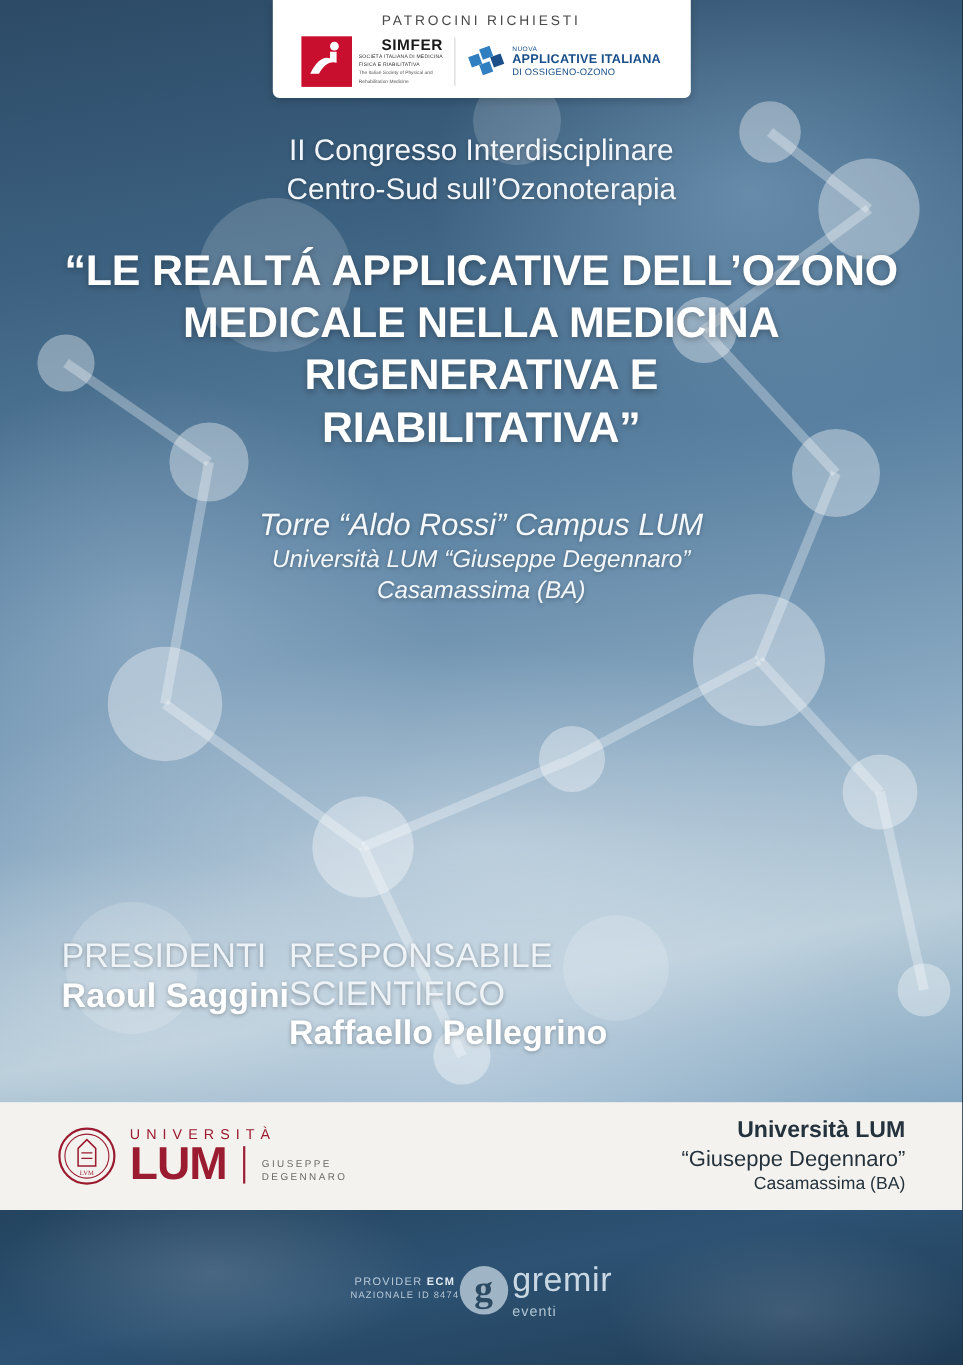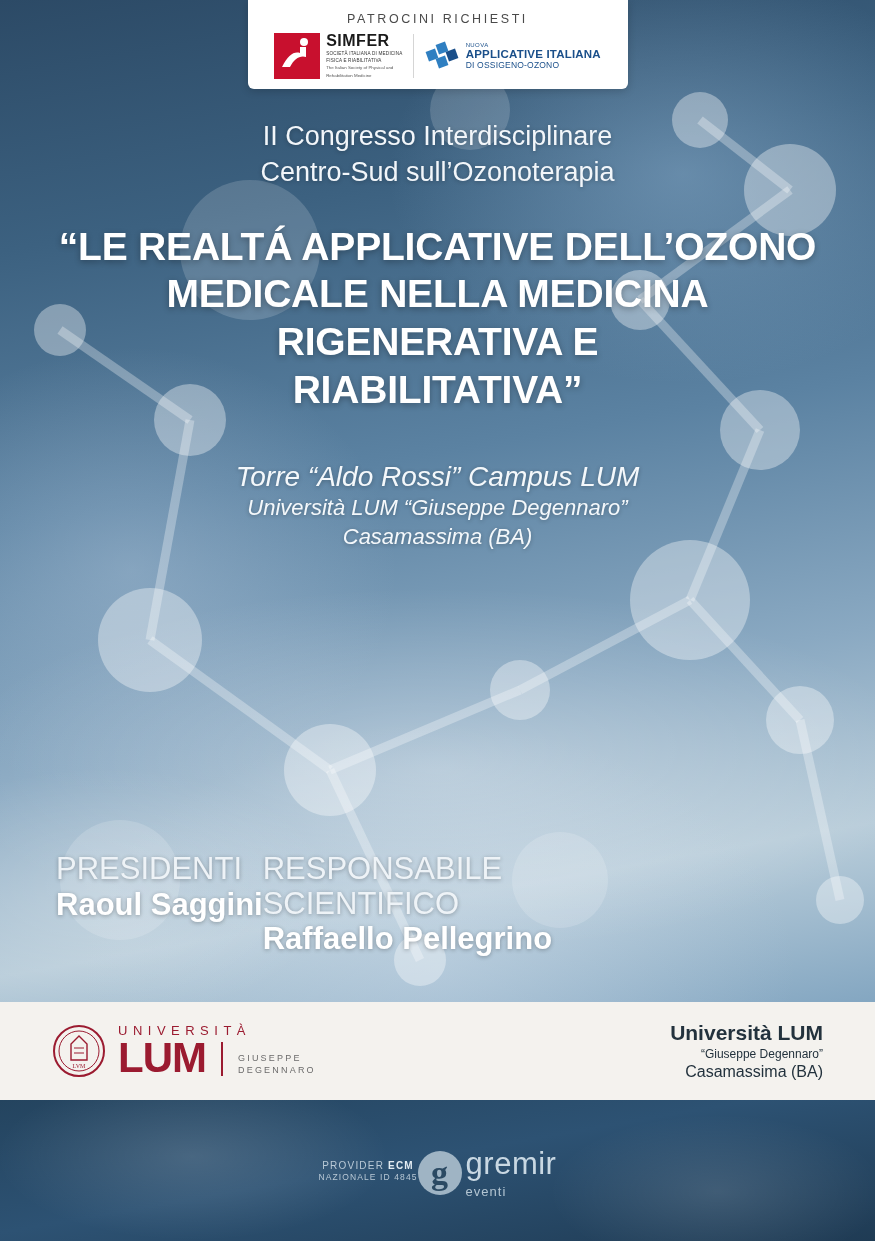--- a/index.html
+++ b/index.html
@@ -45,21 +45,21 @@
   }
   .logos-row { display: flex; align-items: center; justify-content: center; gap: 10px; }
   .simfer { display: flex; align-items: flex-start; gap: 6px; text-align: left; }
   .simfer-mark {
     width: 46px; height: 46px; background: #c8102e; position: relative; flex: 0 0 auto;
   }
   .simfer-mark .glyph {
     position: absolute; inset: 0; color: #fff; font-size: 30px; line-height: 46px; text-align: center;
   }
   .simfer-txt { line-height: 1.05; }
-  .simfer-name { font-size: 16px; font-weight: 700; color: #c8102e; letter-spacing: .5px; }
+  .simfer-name { font-size: 14px; font-weight: 700; color: #c8102e; letter-spacing: .5px; text-align: right; }
   .simfer-name span { color: #1a1a1a; }
   .simfer-sub { font-size: 4.6px; color: #333; letter-spacing: .2px; margin-top: 2px; }
   .simfer-sub2 { font-size: 4.4px; color: #555; margin-top: 3px; }
   .divider-v { width: 1px; height: 44px; background: #d5d5d5; }
   .fio { display: flex; align-items: center; gap: 6px; }
   .fio-mark { width: 36px; height: 36px; position: relative; flex: 0 0 auto; }
   .fio-txt { line-height: 1.08; text-align: left; }
   .fio-l1 { font-size: 6px; color: #1a4f8a; letter-spacing: .4px; }
   .fio-l2 { font-size: 11.5px; font-weight: 700; color: #1a4f8a; letter-spacing: .2px; }
   .fio-l3 { font-size: 8.5px; color: #1a4f8a; letter-spacing: .2px; }
@@ -106,21 +106,21 @@
   .lum-logo { display: flex; align-items: center; gap: 12px; }
   .crest { width: 54px; height: 54px; flex: 0 0 auto; }
   .lum-text { line-height: 1; }
   .lum-uni { font-size: 13px; letter-spacing: 5.5px; color: #9b1b30; font-weight: 400; }
   .lum-main { display: flex; align-items: flex-end; gap: 15px; margin-top: 2px; }
   .lum-big { font-size: 42px; font-weight: 700; color: #9b1b30; letter-spacing: -1px; line-height: .92; }
   .lum-bar { width: 2px; height: 34px; background: #9b1b30; margin-bottom: 2px; }
   .lum-gd { font-size: 9px; color: #6b6b6b; letter-spacing: 2.2px; line-height: 1.25; padding-bottom: 2px; }
   .band-right { text-align: right; color: #23323d; line-height: 1.25; }
   .br1 { font-size: 21px; font-weight: 700; }
-  .br2 { font-size: 12px; font-weight: 400; }
+  .br2 { font-size: 20px; font-weight: 400; }
   .br3 { font-size: 16px; font-weight: 400; }
 
   
   .footer {
     position: absolute; left: 0; right: 0; top: 1100px; bottom: 0;
     background: linear-gradient(170deg, #24445f 0%, #2d5273 45%, #1f3b54 100%);
     display: flex; align-items: center; justify-content: center;
     overflow: hidden;
   }
   .footer .fhaze {
@@ -289,21 +289,21 @@
       <div class="br1">Università LUM</div>
       <div class="br2">“Giuseppe Degennaro”</div>
       <div class="br3">Casamassima (BA)</div>
     </div>
   </div>
 
   <div class="footer">
     <div class="fhaze"></div>
     <div class="provider">
       <div class="pv1"><span>PROVIDER </span><b>ECM</b></div>
-      <div class="pv2">NAZIONALE ID 4845</div>
+      <div class="pv2">NAZIONALE ID 8474</div>
     </div>
     <div class="gremir">
       <div class="g-circle">g</div>
       <div class="g-word">
         <div class="g-main">gremir</div>
         <div class="g-sub">eventi</div>
       </div>
     </div>
   </div>
 

